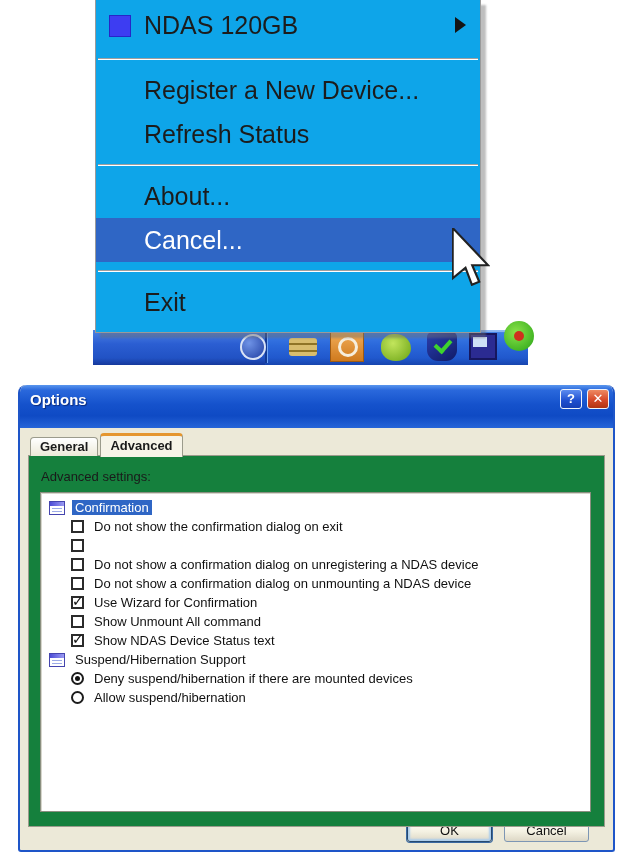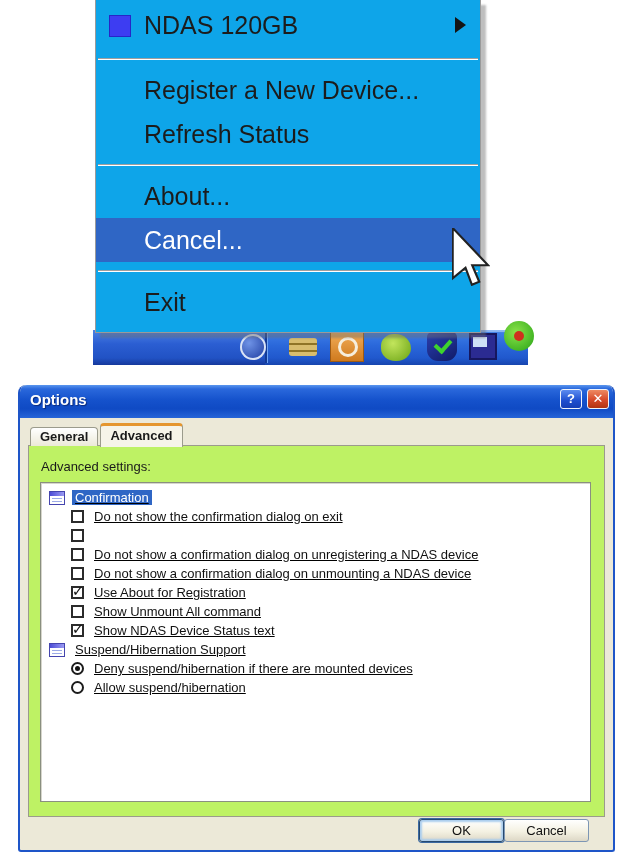--- a/index.html
+++ b/index.html
@@ -73,21 +73,21 @@
     background:radial-gradient(circle at 40% 38%,#8ae24a,#27a315);position:absolute;}
   .ti-ball::after{content:"";position:absolute;left:10px;top:10px;width:10px;height:10px;
     border-radius:50%;background:#cf2f1d;}
   
   .dialog{
     position:absolute;left:18px;top:385px;width:597px;height:467px;z-index:3;
     box-sizing:border-box;border:2px solid #1e55c8;border-top:none;
     border-radius:8px 8px 3px 3px;background:#ece9d8;
   }
   .titlebar{
-    height:33px;border-radius:7px 7px 0 0;position:relative;
+    height:43px;border-radius:7px 7px 0 0;position:relative;
     background:linear-gradient(180deg,#5a96ee 0%,#2a68dc 12%,#1552cc 45%,#0f4ac4 72%,#2665d8 100%);
   }
   .titlebar .title{
     color:#ffffff;font-weight:bold;font-size:15px;line-height:29px;
     padding-left:10px;text-shadow:1px 1px 1px #0a2a7a;
   }
   .tb-btn{
     position:absolute;top:4px;width:22px;height:20px;border-radius:3px;
     border:1px solid #eef3fc;box-sizing:border-box;
     color:#ffffff;font-weight:bold;font-size:13px;line-height:18px;text-align:center;cursor:default;
@@ -100,27 +100,27 @@
     height:18px;line-height:18px;padding:0 9px;font-size:13px;color:#1a1a1a;
     background:linear-gradient(180deg,#ffffff,#ece9d8);
     border:1px solid #9b9b8c;border-bottom:none;border-radius:4px 4px 0 0;margin-right:2px;cursor:default;
   }
   .tab.active{
     height:21px;line-height:20px;background:#f6f4e8;
     border-top:3px solid #e5962e;margin-bottom:-1px;position:relative;z-index:3;
   }
   .tabpanel{
     position:relative;z-index:1;margin:-1px 8px 0 8px;height:372px;
-    background:#bef264;border:1px solid #9b9b8c;box-sizing:border-box;
+    background:#15803d;border:1px solid #9b9b8c;box-sizing:border-box;
   }
   .settings-label{font-size:13px;color:#1a1a1a;margin:13px 0 0 12px;}
   .listbox{
     margin:8px 13px 0 11px;height:320px;background:#ffffff;
     border:1px solid #8a8f80;box-shadow:inset 1px 1px 0 #d6d6cc;
-    box-sizing:border-box;padding-top:5px;overflow:hidden;text-decoration:underline;
+    box-sizing:border-box;padding-top:5px;overflow:hidden;
   }
   .tree-row{display:flex;align-items:center;height:19px;font-size:13px;color:#111;white-space:nowrap;}
   .tree-row.group{padding-left:8px;}
   .tree-row.child{padding-left:30px;}
   .grp-icon{
     width:16px;height:14px;border:1px solid #4545ae;background:#ffffff;
     box-sizing:border-box;position:relative;flex:0 0 auto;
   }
   .grp-icon::before{content:"";position:absolute;left:0;top:0;right:0;height:4px;
     background:linear-gradient(90deg,#4d4dd6,#9a9af2);}
@@ -133,21 +133,21 @@
     box-sizing:border-box;position:relative;flex:0 0 auto;margin-right:10px;
   }
   .cb.checked::after{content:"✓";position:absolute;left:-1px;top:-5px;font-size:14px;font-weight:bold;color:#111;}
   .radio{
     width:13px;height:13px;border:2px solid #1c1c1c;border-radius:50%;background:#ffffff;
     box-sizing:border-box;position:relative;flex:0 0 auto;margin-right:10px;
   }
   .radio.on::after{content:"";position:absolute;left:2px;top:2px;width:5px;height:5px;border-radius:50%;background:#111;}
   .row-label{}
   
-  .btn-row{position:absolute;right:24px;bottom:8px;display:flex;gap:0;}
+  .btn-row{position:absolute;right:24px;bottom:8px;display:flex;gap:12px;}
   .btn{
     width:85px;height:23px;border-radius:3px;font-size:13px;color:#111;
     font-family:"Liberation Sans","DejaVu Sans",sans-serif;
     background:linear-gradient(180deg,#ffffff 0%,#f4f1e2 55%,#ddd8c6 100%);
     border:1px solid #7d96b4;cursor:default;padding:0;
   }
   .btn.focused{
     border:1px solid #26496f;
     box-shadow:0 0 0 1px #3a69a2, inset 0 0 2px 2px #aacdee;
   }
@@ -217,21 +217,21 @@
           <div class="tree-row child">
             <span class="cb"></span>
             <span class="row-label">Do not show a confirmation dialog on unregistering a NDAS device</span>
           </div>
           <div class="tree-row child">
             <span class="cb"></span>
             <span class="row-label">Do not show a confirmation dialog on unmounting a NDAS device</span>
           </div>
           <div class="tree-row child">
             <span class="cb checked"></span>
-            <span class="row-label">Use About for Registration</span>
+            <span class="row-label">Use Wizard for Confirmation</span>
           </div>
           <div class="tree-row child">
             <span class="cb"></span>
             <span class="row-label">Show Unmount All command</span>
           </div>
           <div class="tree-row child">
             <span class="cb checked"></span>
             <span class="row-label">Show NDAS Device Status text</span>
           </div>
           <div class="tree-row group">

